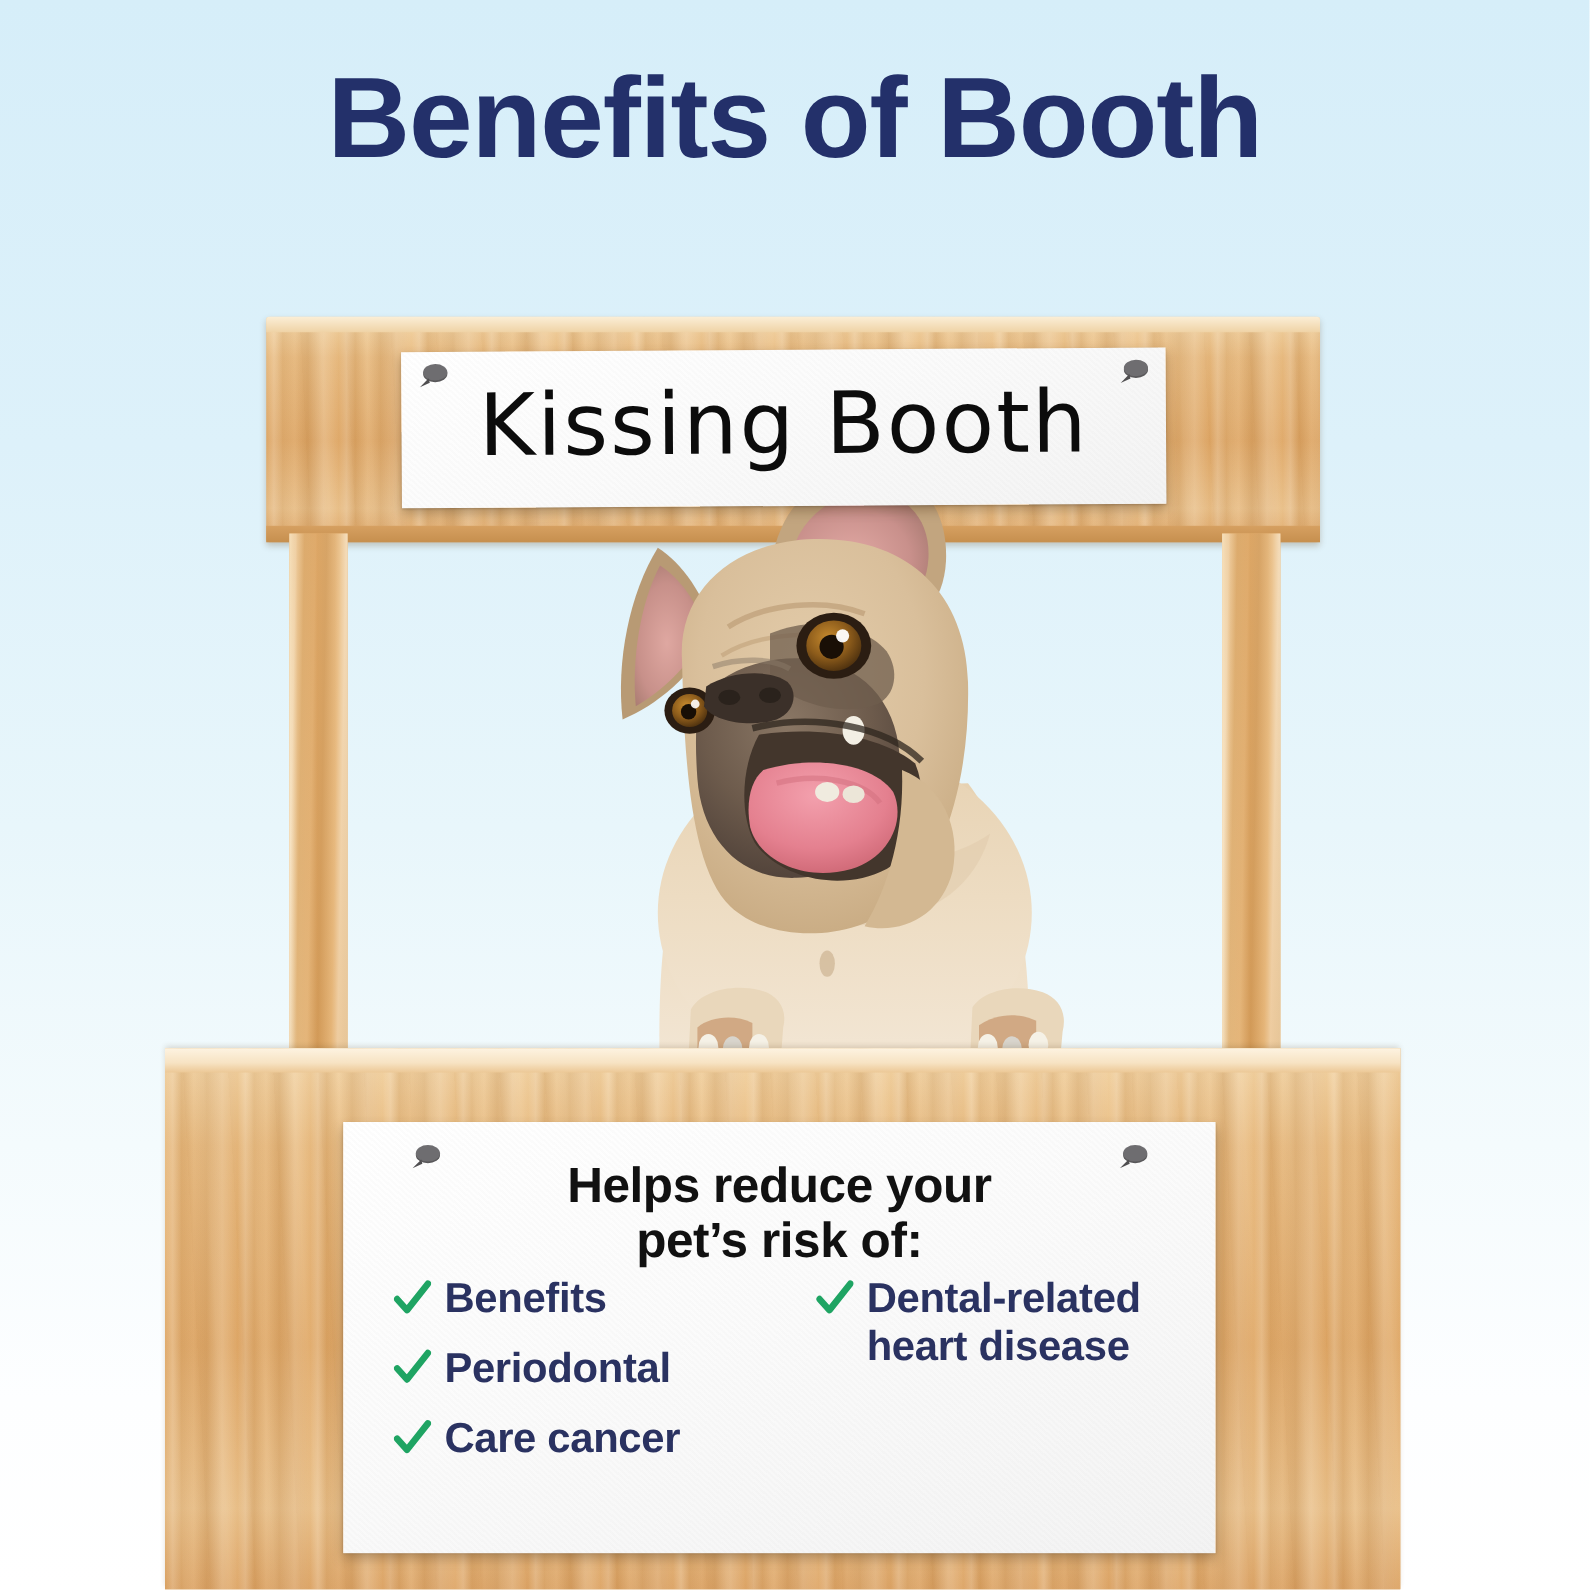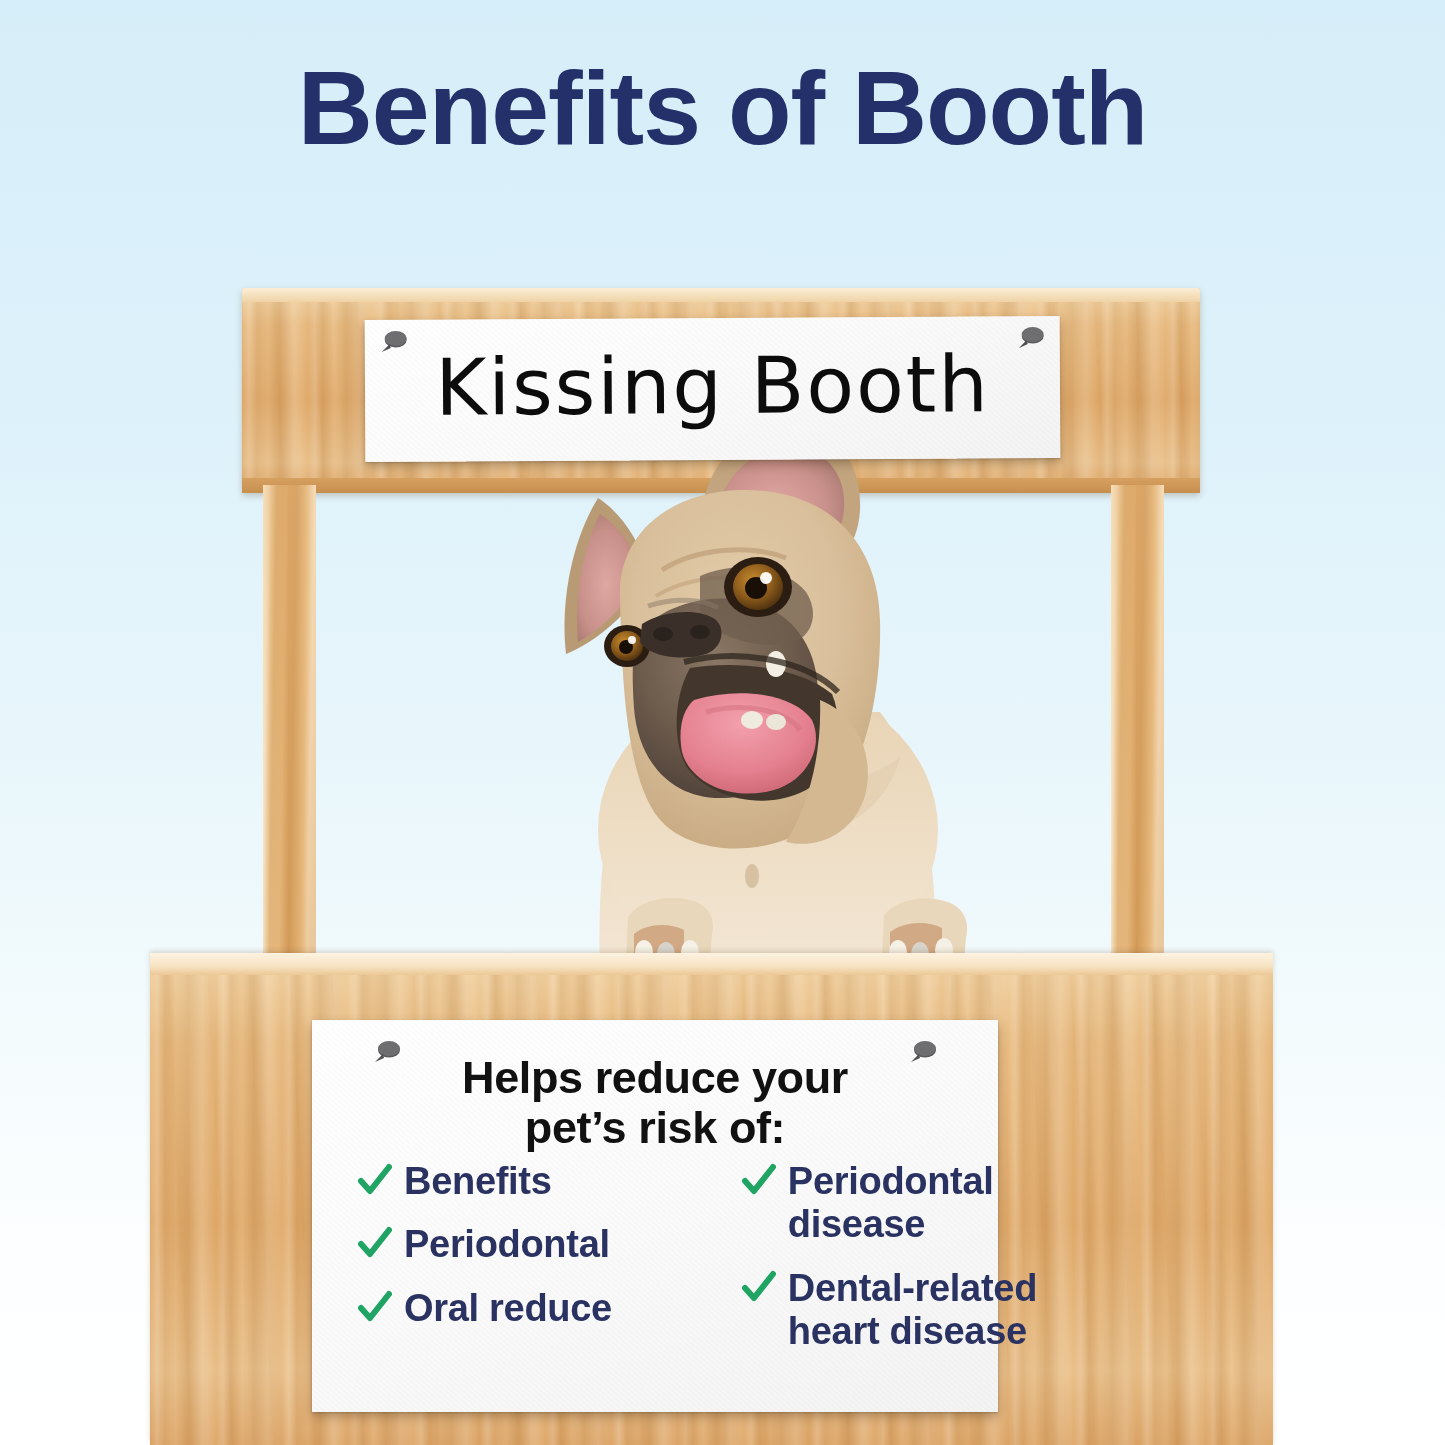--- a/index.html
+++ b/index.html
@@ -93,21 +93,21 @@
     background:
       repeating-linear-gradient(42deg, rgba(0,0,0,0.012) 0 2px, rgba(255,255,255,0.02) 2px 4px),
       linear-gradient(160deg,#ffffff 0%,#fbfbfb 45%,#f3f3f3 100%);
     box-shadow:0 5px 10px rgba(80,55,25,0.35), 0 1px 2px rgba(0,0,0,0.18);
   }
   .sign-top{
     left:365px; top:318px; width:695px; height:142px;
     transform:rotate(-0.35deg);
   }
   .sign-bottom{
-    left:312px; top:1020px; width:686px; height:392px;
+    left:312px; top:1020px; width:793px; height:392px;
   }
 
   .pin{ position:absolute; width:34px; height:34px; }
   .pin svg{ display:block; width:34px; height:34px; }
 
   .kb-text{
     position:absolute; left:0; top:0; width:100%; height:100%;
     display:flex; align-items:center; justify-content:center;
     color:#0c0c0c;
     font-family:"DejaVu Sans", sans-serif;
@@ -334,33 +334,25 @@
             </svg>
         </span>
         <span class="item-label">Periodontal</span>
       </div>
       <div class="item">
         <span class="check">
           <svg width="34" height="36" viewBox="0 0 34 36">
               <path d="M3 19 L12 29 L31 5" stroke="#1fa463" stroke-width="6" fill="none" stroke-linecap="round" stroke-linejoin="round"></path>
             </svg>
         </span>
-        <span class="item-label">Oral reduce</span>
+        <span class="item-label">Care cancer</span>
       </div>
     </div>
 
     <div class="col right">
-      <div class="item">
-        <span class="check">
-          <svg width="34" height="36" viewBox="0 0 34 36">
-              <path d="M3 19 L12 29 L31 5" stroke="#1fa463" stroke-width="6" fill="none" stroke-linecap="round" stroke-linejoin="round"></path>
-            </svg>
-        </span>
-        <span class="item-label">Periodontal disease</span>
-      </div>
       <div class="item">
         <span class="check">
           <svg width="34" height="36" viewBox="0 0 34 36">
               <path d="M3 19 L12 29 L31 5" stroke="#1fa463" stroke-width="6" fill="none" stroke-linecap="round" stroke-linejoin="round"></path>
             </svg>
         </span>
         <span class="item-label">Dental-related heart disease</span>
       </div>
     </div>
   </div>

